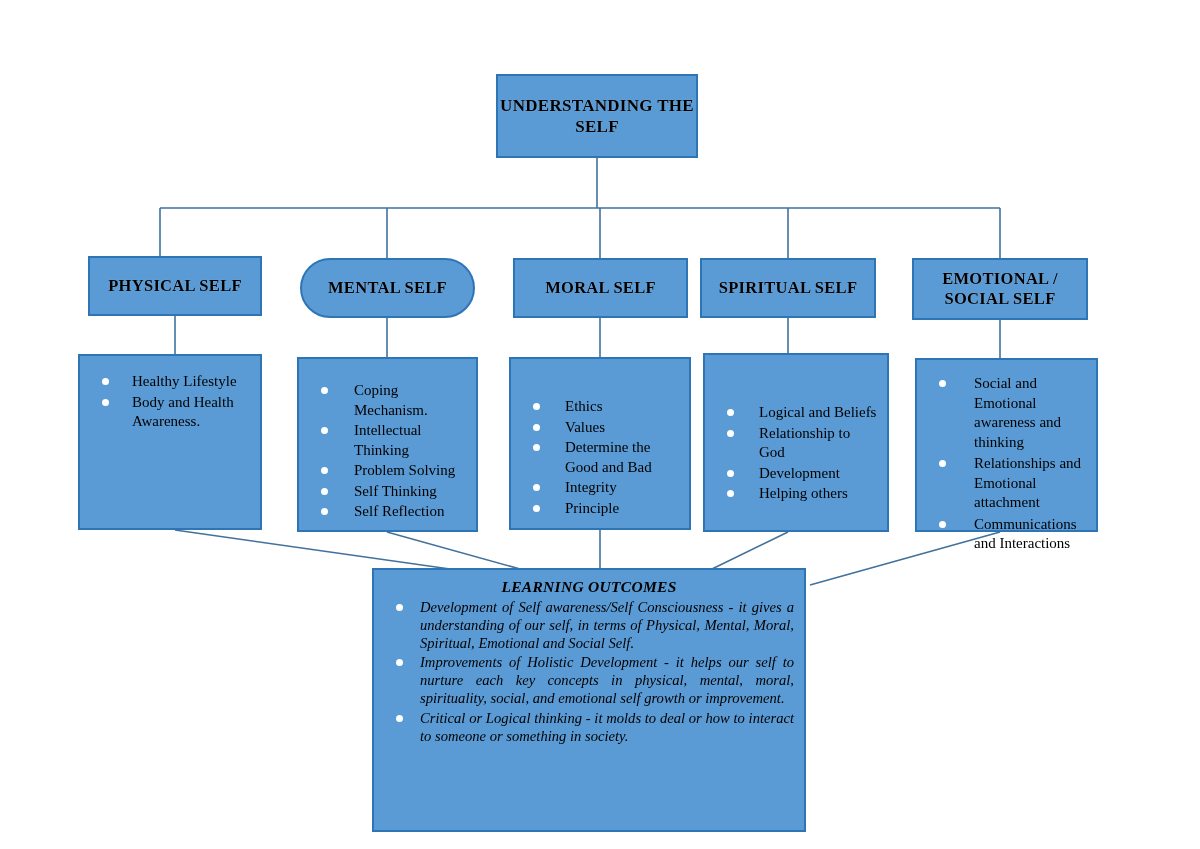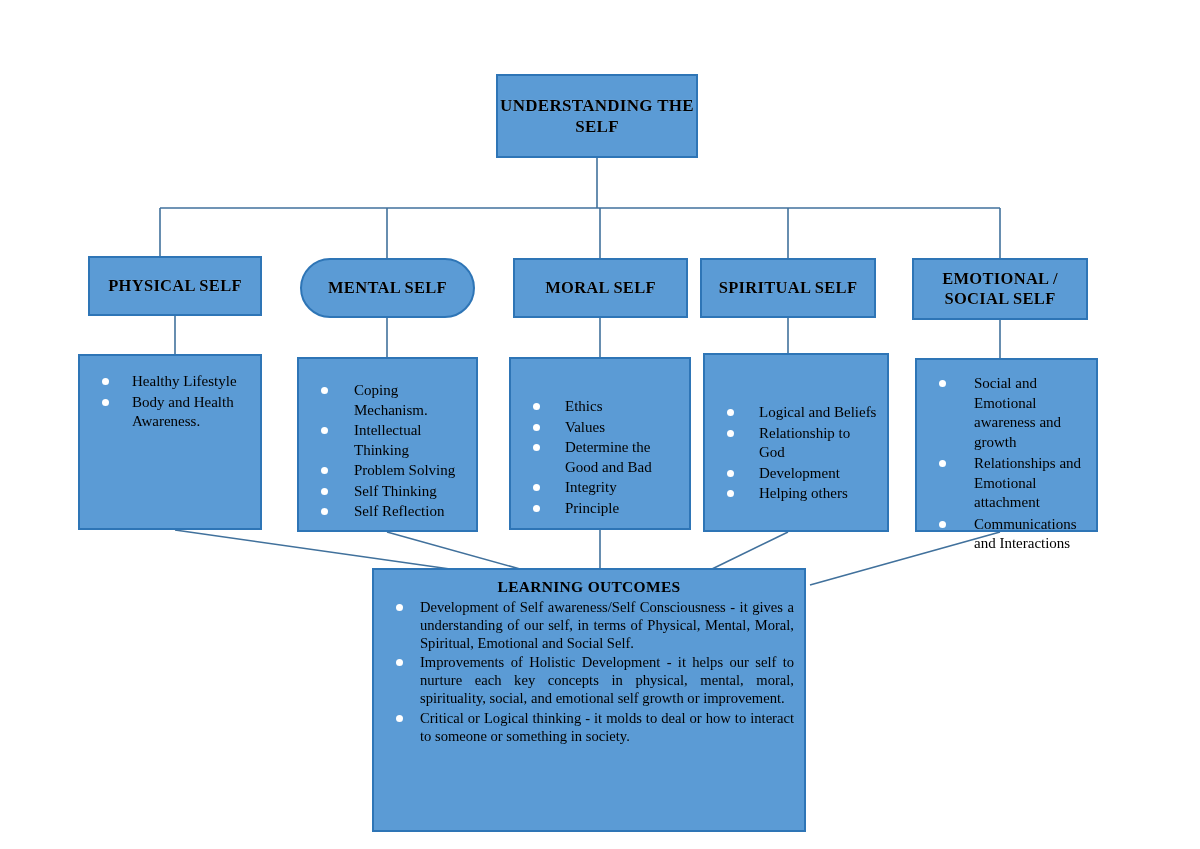--- a/index.html
+++ b/index.html
@@ -81,20 +81,21 @@
   #box-mental li { padding-left: 45px; }
   #box-moral { padding-top: 38px; }
   #box-moral li { padding-left: 44px; }
   #box-spiritual { padding-top: 48px; }
   #box-spiritual li { padding-left: 44px; }
   #box-emotional { padding-top: 14px; }
   #box-emotional li { padding-left: 47px; margin-bottom: 2px; }
 
   #outcomes-node {
     padding: 8px 10px 10px 10px;
+    font-style: italic;
   }
   .outcomes-title {
     text-align: center;
     font-weight: bold;
     font-size: 15.5px;
     letter-spacing: 0.3px;
     margin-bottom: 2px;
   }
   #outcomes-node ul { margin: 0; padding: 0; list-style: none; }
   #outcomes-node li {
@@ -191,21 +192,21 @@
     <ul>
       <li>Logical and Beliefs</li>
       <li>Relationship to God</li>
       <li>Development</li>
       <li>Helping others</li>
     </ul>
   </div>
 
   <div class="node list-node" id="box-emotional" style="left:915px; top:358px; width:183px; height:174px;">
     <ul>
-      <li>Social and Emotional awareness and growth</li>
+      <li>Social and Emotional awareness and thinking</li>
       <li>Relationships and Emotional attachment</li>
       <li>Communications and Interactions</li>
     </ul>
   </div>
 
   <div class="node" id="outcomes-node" style="left:372px; top:568px; width:434px; height:264px;">
     <div class="outcomes-title">LEARNING OUTCOMES</div>
     <ul>
       <li>Development of Self awareness/Self Consciousness - it gives a understanding of our self, in terms of Physical, Mental, Moral, Spiritual, Emotional and Social Self.</li>
       <li>Improvements of Holistic Development - it helps our self to nurture each key concepts in physical, mental, moral, spirituality, social, and emotional self growth or improvement.</li>

